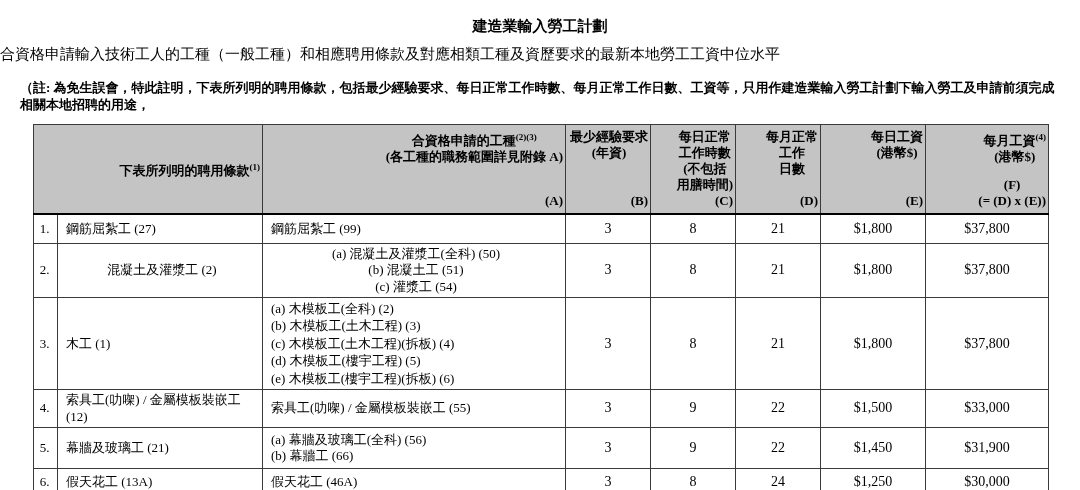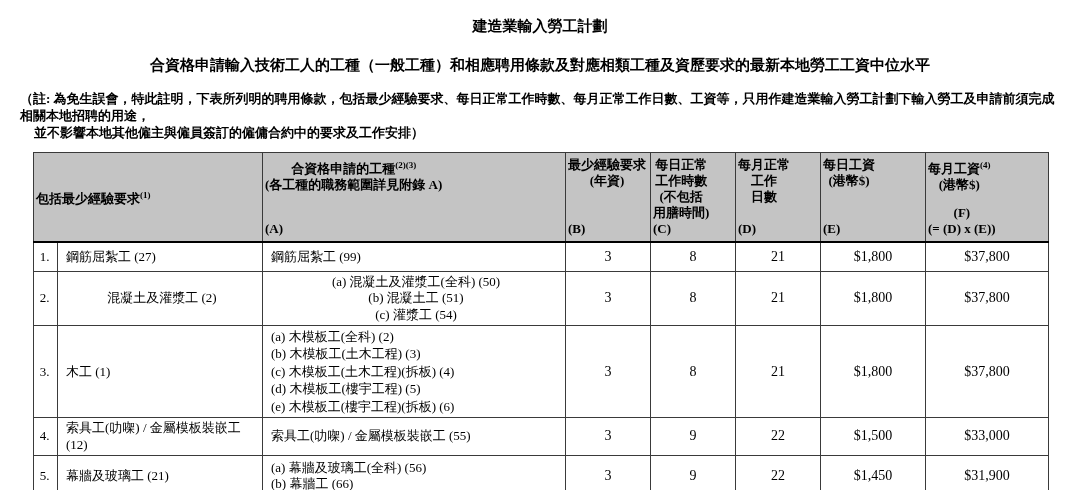--- a/index.html
+++ b/index.html
@@ -13,25 +13,25 @@
   .page { width: 1080px; height: 490px; background: #fff; }
 
   .doc-title {
     padding-top: 16px;
     text-align: center;
     font-size: 15px;
     font-weight: bold;
     line-height: 20px;
   }
   .doc-subtitle {
-    text-align: center;
+    text-align: left;
     font-size: 15px;
-    font-weight: bold;
+    font-weight: normal;
     line-height: 20px;
-    margin-top: 19px;
+    margin-top: 8px;
   }
   .note {
     margin: 15px 20px 0 20px;
     font-size: 13px;
     font-weight: bold;
     line-height: 17px;
   }
   .note .line2 { margin-left: 14px; }
 
   table.wage-table {
@@ -50,21 +50,21 @@
     background: #c4c4c4;
     font-weight: bold;
     border-bottom: 2px solid #000;
     height: 76px;
     padding: 4px 2px;
   }
   .hcell {
     display: flex;
     flex-direction: column;
     justify-content: space-between;
-    align-items: flex-start;
+    align-items: flex-end;
     height: 100%;
     text-align: center;
     line-height: 16px;
   }
   .hcell.center-only { justify-content: center; }
   .hcell sup { font-size: 9px; font-weight: bold; }
   .pre { white-space: pre-line; }
 
   .wage-table td { padding: 2px 4px; line-height: 16.5px; }
   td.c-num   { text-align: center; padding-left: 2px; }
@@ -80,39 +80,38 @@
 </head>
 <body>
 
 <div class="page">
 
   <div class="doc-title">建造業輸入勞工計劃</div>
   <div class="doc-subtitle">合資格申請輸入技術工人的工種（一般工種）和相應聘用條款及對應相類工種及資歷要求的最新本地勞工工資中位水平</div>
 
   <div class="note">
     <div class="line1">（註: 為免生誤會，特此註明，下表所列明的聘用條款，包括最少經驗要求、每日正常工作時數、每月正常工作日數、工資等，只用作建造業輸入勞工計劃下輸入勞工及申請前須完成相關本地招聘的用途，</div>
-    <div class="line2">並不影響本地其他僱主與僱員簽訂的僱傭合約中的要求及工作安排）</div>
   </div>
 
   <table class="wage-table">
     <colgroup>
       <col style="width:24px">
         <col style="width:205px">
         <col style="width:303px">
       <col style="width:85px">
         <col style="width:85px">
         <col style="width:85px">
       <col style="width:105px">
         <col style="width:123px">
     </colgroup>
     <thead>
       <tr>
         <th colspan="2">
           <div class="hcell center-only">
-            <div><span>包括最少經驗要求</span><sup>(1)</sup></div>
+            <div><span>下表所列明的聘用條款</span><sup>(1)</sup></div>
           </div>
         </th>
         <th>
           <div class="hcell">
             <div>
               <div><span>合資格申請的工種</span><sup>(2)(3)</sup></div>
               <div>(各工種的職務範圍詳見附錄 A)</div>
             </div>
             <div>(A)</div>
           </div>

